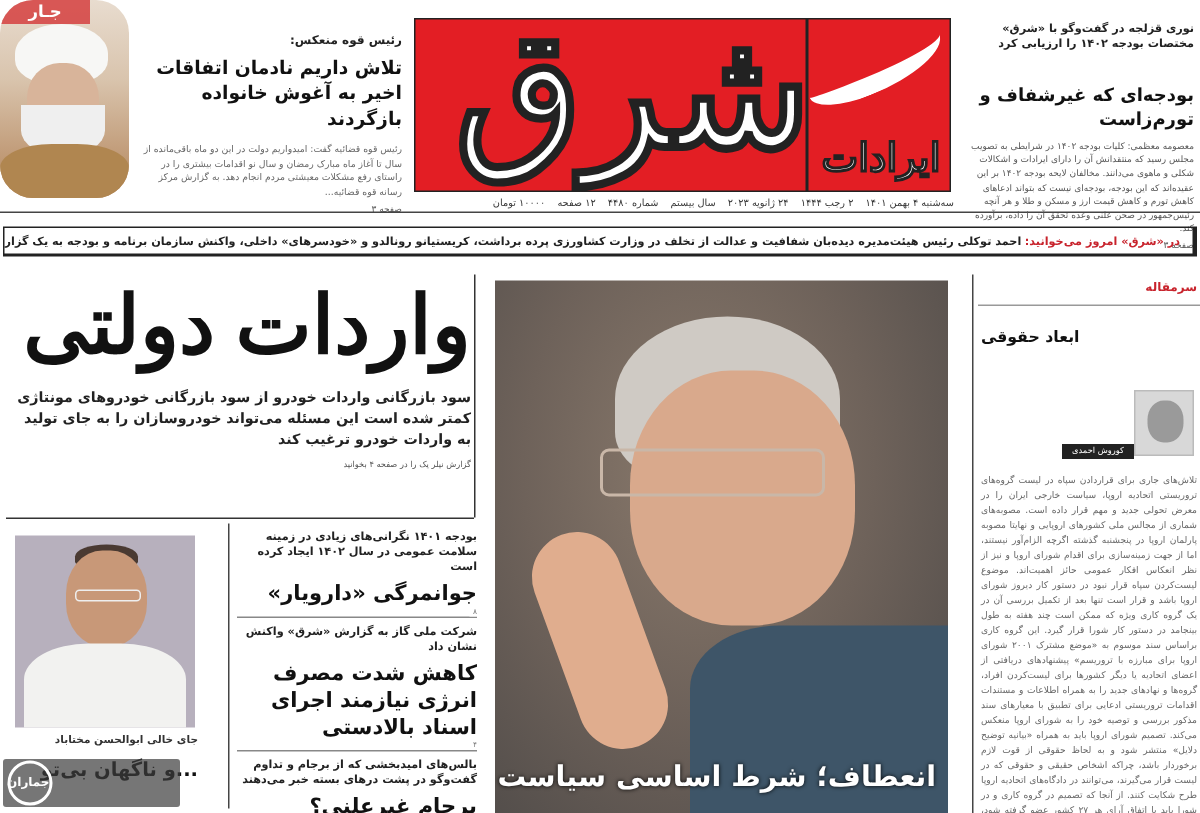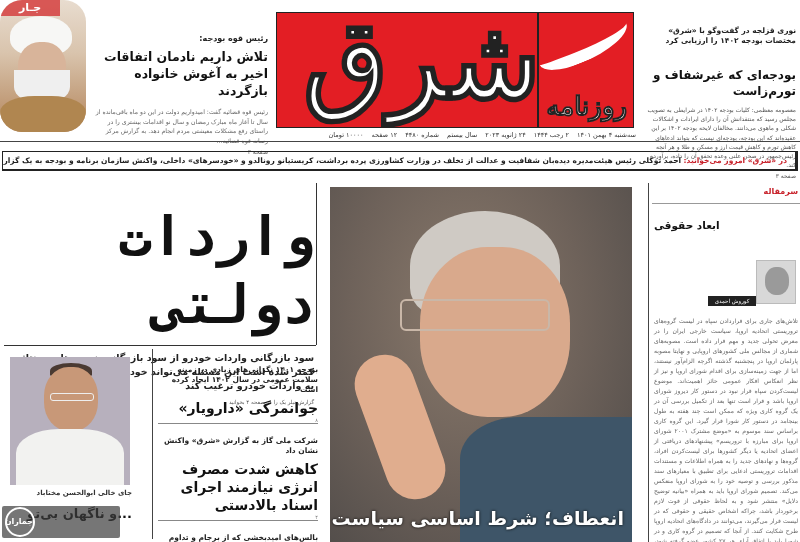--- a/index.html
+++ b/index.html
@@ -10,21 +10,21 @@
 
   
   .top-left-photo { left: 0; top: 0; width: 86px; height: 132px; background: linear-gradient(180deg,#e8dccf 0%,#d9c4ad 40%,#b3845a 100%); overflow: hidden; border-radius: 22px; }
   .top-left-photo .turban { position: absolute; left: 10px; top: 16px; width: 62px; height: 40px; border-radius: 50% 50% 40% 40%; background: #f7f7f5; }
   .top-left-photo .face { position: absolute; left: 18px; top: 42px; width: 48px; height: 52px; border-radius: 45%; background: #d8b49a; }
   .top-left-photo .beard { position: absolute; left: 14px; top: 70px; width: 56px; height: 34px; border-radius: 0 0 50% 50%; background: #efefef; }
   .top-left-photo .robe { position: absolute; left: 0; top: 96px; width: 86px; height: 40px; background: #b08650; border-radius: 40% 40% 0 0; }
   .top-left-photo .corner-label { position: absolute; left: 0; top: 0; width: 60px; height: 16px; background: rgba(213,64,64,0.85); color: #fff; font-size: 11px; font-weight: bold; text-align: center; line-height: 16px; }
 
   .tl-story { left: 92px; top: 22px; width: 176px; text-align: right; }
-  .kicker { font-size: 8px; font-weight: bold; color: #222; margin-top: 12px; }
+  .kicker { font-size: 8px; font-weight: bold; color: #222; }
   .tl-story .headline { font-size: 12.5px; font-weight: bold; line-height: 17px; margin-top: 5px; color: #111; }
   .tl-story .body { font-size: 6.2px; color: #666; line-height: 9.5px; margin-top: 8px; }
   .page-ref { font-size: 6px; color: #555; margin-top: 3px; }
 
   .logo-box { left: 276px; top: 12px; width: 262px; height: 116px; background: #e31e24; border: 1px solid #222; }
   .logo-word { position: absolute; left: 26px; top: -8px; font-family: "DejaVu Serif", serif; font-size: 110px; font-weight: bold; color: #ffffff; -webkit-text-stroke: 2px #222; line-height: 1; }
   .logo-small-box { left: 538px; top: 12px; width: 96px; height: 116px; background: #e31e24; border: 1px solid #222; }
   .logo-small-word { position: absolute; right: 6px; bottom: 6px; font-family: "DejaVu Serif", serif; font-size: 26px; font-weight: bold; color: #fff; -webkit-text-stroke: 1px #222; }
   .logo-swoosh { position: absolute; left: -4px; top: 14px; width: 96px; height: 34px; border-bottom: 12px solid #fff; border-radius: 0 0 60% 40%; transform: rotate(-22deg); }
 
@@ -38,21 +38,21 @@
   .tr-story .body { font-size: 6px; color: #555; line-height: 9.2px; margin-top: 6px; }
 
   
   .ticker { left: 2px; top: 151px; width: 796px; height: 20px; border: 1px solid #222; border-right-width: 3px; border-bottom-width: 2px; font-size: 7.5px; line-height: 18px; padding-right: 8px; white-space: nowrap; overflow: hidden; text-align: right; }
   .ticker .label { color: #c8232c; font-weight: bold; }
   .ticker .text { color: #222; font-weight: bold; }
 
   
   .lead { left: 4px; top: 183px; width: 310px; text-align: right; }
   .lead .deck { font-size: 11px; font-weight: bold; line-height: 15px; color: #222; }
-  .lead .big { font-family: Liberation Mono, monospace; font-size: 54px; font-weight: bold; line-height: 68px; color: #111; margin-top: 24px; letter-spacing: -1px; }
+  .lead .big { font-family: Liberation Serif, serif; font-size: 54px; font-weight: bold; line-height: 68px; color: #111; margin-top: 0; letter-spacing: -1px; }
   .lead .sub { font-size: 9.5px; font-weight: bold; line-height: 14px; margin-top: 8px; color: #222; }
   .lead .jump { font-size: 5.5px; color: #555; margin-top: 6px; }
   .lead-rule { left: 4px; top: 345px; width: 312px; height: 1px; background: #333; }
   .col-rule-v { left: 316px; top: 183px; width: 1px; height: 162px; background: #333; }
 
   
   .bl-photo { left: 10px; top: 357px; width: 120px; height: 128px; background: #b7b0bd; overflow: hidden; }
   .bl-photo .head { position: absolute; left: 34px; top: 10px; width: 54px; height: 64px; border-radius: 45%; background: #c89878; }
   .bl-photo .hair { position: absolute; left: 40px; top: 6px; width: 42px; height: 16px; border-radius: 50% 50% 30% 30%; background: #4a3a32; }
   .bl-photo .glasses { position: absolute; left: 40px; top: 36px; width: 44px; height: 8px; border: 1px solid #eee; border-radius: 3px; }
@@ -98,32 +98,32 @@
 
 <div class="abs top-left-photo">
   <div class="turban"></div>
   <div class="face"></div>
   <div class="beard"></div>
   <div class="robe"></div>
   <div class="corner-label">جـار</div>
 </div>
 
 <div class="abs tl-story">
-  <div class="kicker">رئیس قوه بودجه:</div>
+  <div class="kicker">رئیس قوه منعکس:</div>
   <div class="headline">تلاش داریم نادمان اتفاقات اخیر به آغوش خانواده بازگردند</div>
   <div class="body">رئیس قوه قضائیه گفت: امیدواریم دولت در این دو ماه باقی‌مانده از سال تا آغاز ماه مبارک رمضان و سال نو اقدامات بیشتری را در راستای رفع مشکلات معیشتی مردم انجام دهد. به گزارش مرکز رسانه قوه قضائیه...</div>
   <div class="page-ref">صفحه ۳</div>
 </div>
 
 <div class="abs logo-box">
   <div class="logo-word">شرق</div>
 </div>
 <div class="abs logo-small-box">
   <div class="logo-swoosh"></div>
-  <div class="logo-small-word">روزنامه</div>
+  <div class="logo-small-word">ایرادات</div>
 </div>
 
 <div class="abs masthead-meta">
   <span>سه‌شنبه ۴ بهمن ۱۴۰۱</span>
   <span>۲ رجب ۱۴۴۴</span>
   <span>۲۴ ژانویه ۲۰۲۳</span>
   <span>سال بیستم</span>
   <span>شماره ۴۴۸۰</span>
   <span>۱۲ صفحه</span>
   <span>۱۰۰۰۰ تومان</span>

